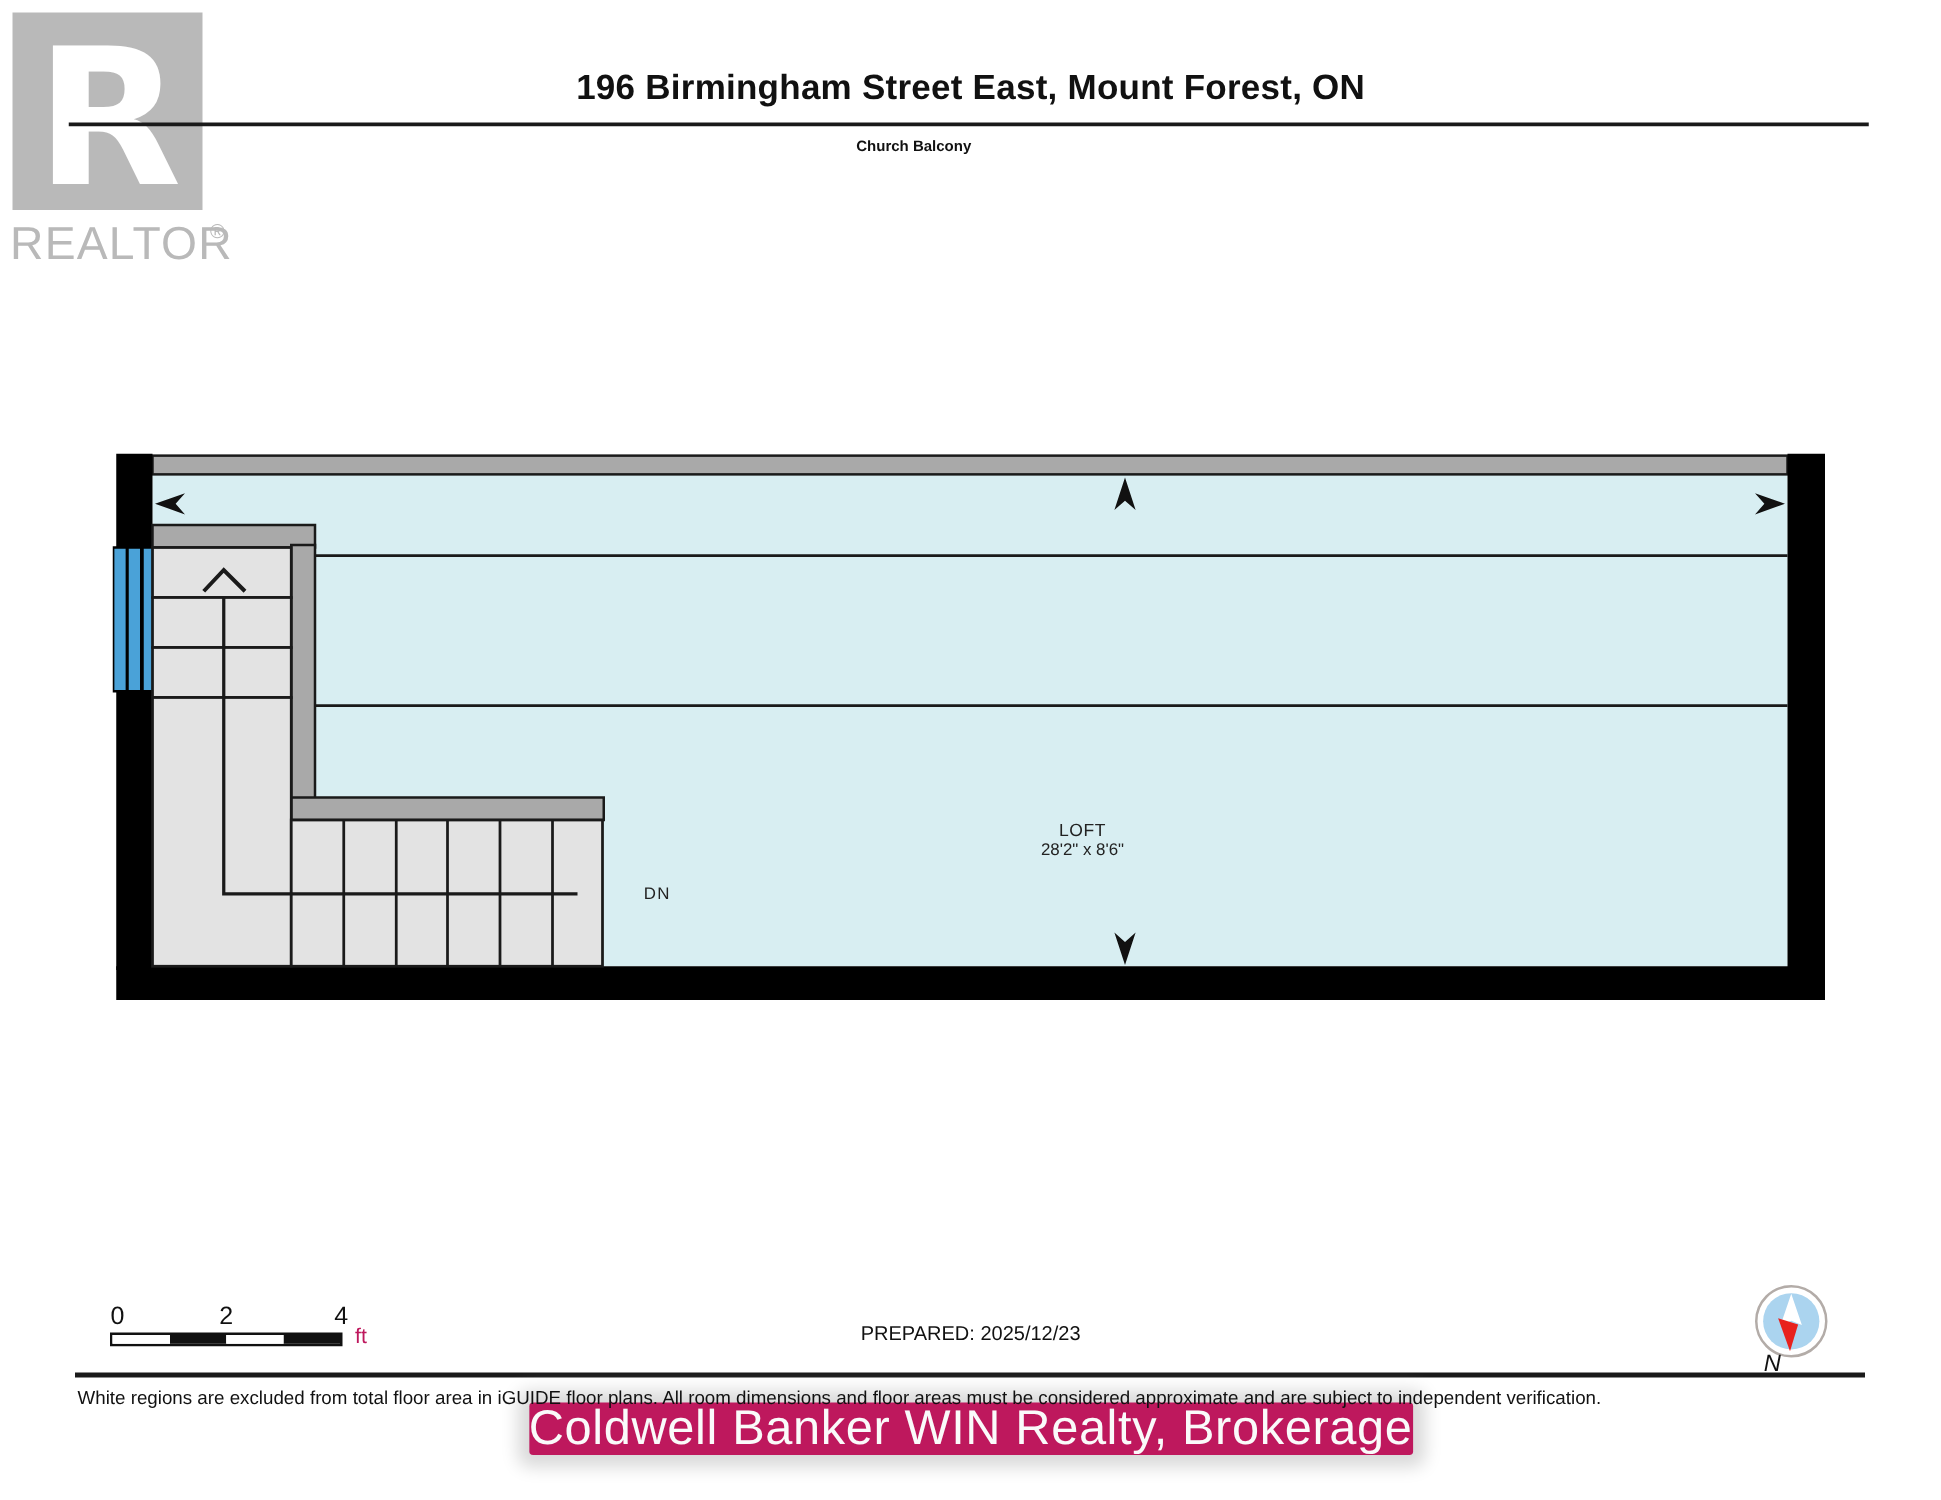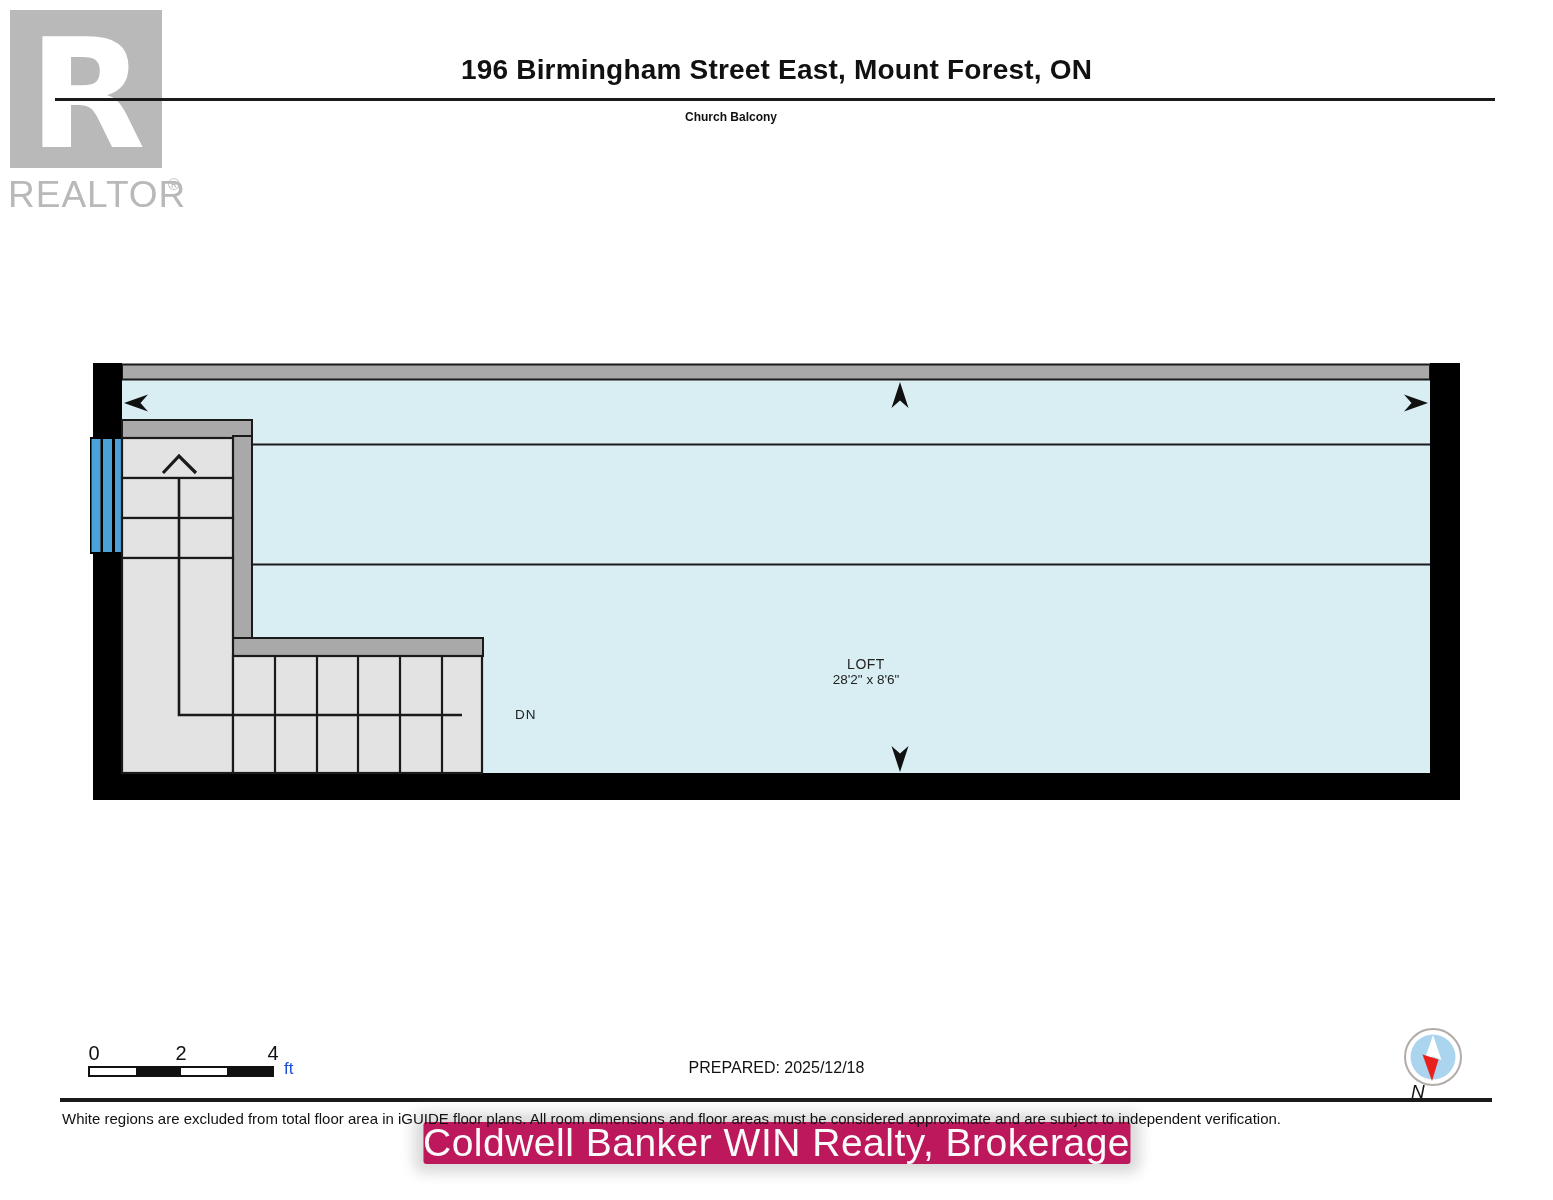--- a/index.html
+++ b/index.html
@@ -39,21 +39,21 @@
   
   .scale-bar { position: absolute; left: 88px; top: 1042px; width: 320px; height: 40px; }
   .scale-tick { position: absolute; top: 0; font-size: 20px; color: #111; transform: translateX(-50%); }
   .scale-rule {
     position: absolute; left: 0; top: 24px; width: 186px; height: 11px;
     border: 2px solid #111; display: flex;
   }
   .scale-seg { flex: 1 1 25%; }
   .seg-w { background: #ffffff; }
   .seg-b { background: #111111; }
-  .scale-unit { position: absolute; left: 196px; top: 17px; font-size: 17px; color: #1d4ed8; text-align: center; }
+  .scale-unit { position: absolute; left: 196px; top: 17px; font-size: 17px; color: #be185d; text-align: center; }
 
   
   .prepared {
     position: absolute; left: 50%; transform: translateX(-50%); top: 1059px;
     font-size: 16px; font-weight: 500; color: #111; white-space: nowrap;
   }
   .compass-svg { position: absolute; left: 1402px; top: 1026px; }
   .compass-n {
     position: absolute; left: 1411px; top: 1081px; font-size: 19px;
     font-style: italic; color: #111;
@@ -162,21 +162,21 @@
     <span class="scale-tick" style="left:185px">4</span>
     <div class="scale-rule">
       <div class="scale-seg seg-w"></div>
       <div class="scale-seg seg-b"></div>
       <div class="scale-seg seg-w"></div>
       <div class="scale-seg seg-b"></div>
     </div>
     <span class="scale-unit">ft</span>
   </div>
 
-  <div class="prepared">PREPARED: 2025/12/18</div>
+  <div class="prepared">PREPARED: 2025/12/23</div>
 
   <svg class="compass-svg" width="64" height="66" viewBox="0 0 64 66">
     <circle cx="31" cy="31" r="28" fill="#ffffff" stroke="#b3aca8" stroke-width="2"></circle>
     <circle cx="31" cy="31" r="22.5" fill="#abd4ef"></circle>
     <polygon points="31,9 39.5,34 31,30.5 22.5,34" fill="#ffffff"></polygon>
     <polygon points="30,55 20.5,28.5 36.5,33.5" fill="#e8211d"></polygon>
   </svg>
   <div class="compass-n">N</div>
 
   <div class="watermark">Coldwell Banker WIN Realty, Brokerage</div>

